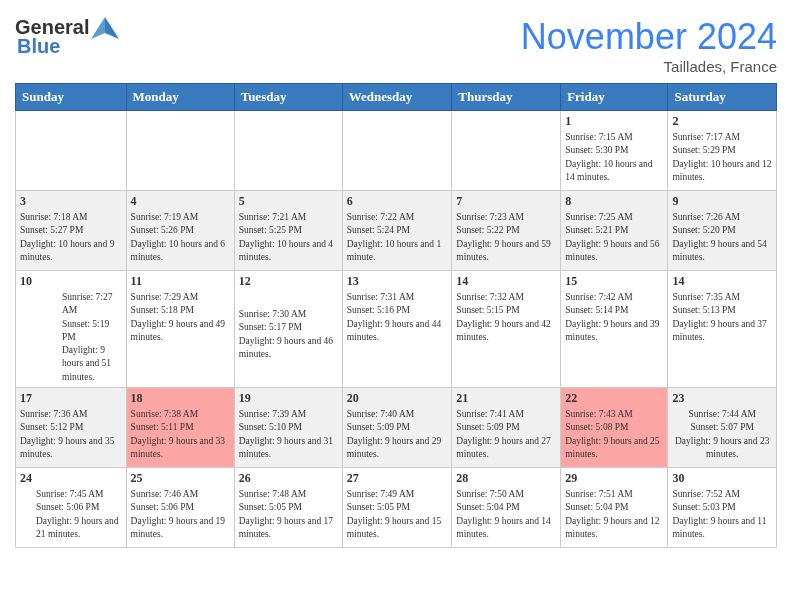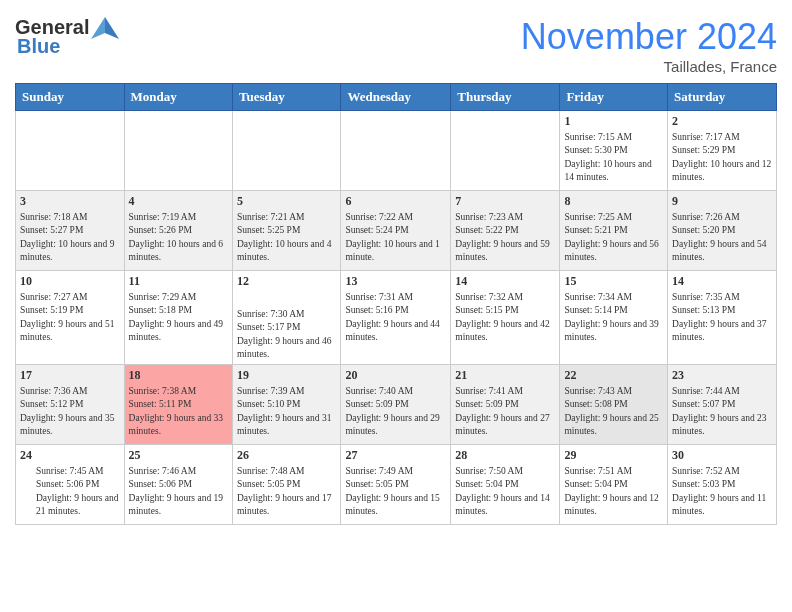--- a/index.html
+++ b/index.html
@@ -137,21 +137,21 @@
           <td style="background: rgb(240, 240, 240);">
             <span class="day-num">9</span>
             <div class="day-info" style="white-space: pre-line;">Sunrise: 7:26 AM
 Sunset: 5:20 PM
 Daylight: 9 hours and 54 minutes.</div>
           </td>
         </tr>
         <tr>
           <td>
             <span class="day-num">10</span>
-            <div class="day-info" style="white-space: pre-line;">Sunrise: 7:27 AM
+            <div class="day-info" style="white-space: pre-line; margin-left: 42px;">Sunrise: 7:27 AM
 Sunset: 5:19 PM
 Daylight: 9 hours and 51 minutes.</div>
           </td>
           <td>
             <span class="day-num">11</span>
             <div class="day-info" style="white-space: pre-line;">Sunrise: 7:29 AM
 Sunset: 5:18 PM
 Daylight: 9 hours and 49 minutes.</div>
           </td>
           <td>
@@ -167,21 +167,21 @@
 Daylight: 9 hours and 44 minutes.</div>
           </td>
           <td>
             <span class="day-num">14</span>
             <div class="day-info" style="white-space: pre-line;">Sunrise: 7:32 AM
 Sunset: 5:15 PM
 Daylight: 9 hours and 42 minutes.</div>
           </td>
           <td>
             <span class="day-num">15</span>
-            <div class="day-info" style="white-space: pre-line;">Sunrise: 7:34 AM
+            <div class="day-info" style="white-space: pre-line;">Sunrise: 7:42 AM
 Sunset: 5:14 PM
 Daylight: 9 hours and 39 minutes.</div>
           </td>
           <td>
             <span class="day-num">14</span>
             <div class="day-info" style="white-space: pre-line;">Sunrise: 7:35 AM
 Sunset: 5:13 PM
 Daylight: 9 hours and 37 minutes.</div>
           </td>
         </tr>
@@ -209,29 +209,29 @@
             <div class="day-info" style="white-space: pre-line;">Sunrise: 7:40 AM
 Sunset: 5:09 PM
 Daylight: 9 hours and 29 minutes.</div>
           </td>
           <td style="background: rgb(240, 240, 240);">
             <span class="day-num">21</span>
             <div class="day-info" style="white-space: pre-line;">Sunrise: 7:41 AM
 Sunset: 5:09 PM
 Daylight: 9 hours and 27 minutes.</div>
           </td>
-          <td style="background: #e5e5e5;">
+          <td style="background: #fca5a5;">
             <span class="day-num">22</span>
             <div class="day-info" style="white-space: pre-line;">Sunrise: 7:43 AM
 Sunset: 5:08 PM
 Daylight: 9 hours and 25 minutes.</div>
           </td>
           <td style="background: rgb(240, 240, 240);">
             <span class="day-num">23</span>
-            <div class="day-info" style="white-space: pre-line;">Sunrise: 7:44 AM
+            <div class="day-info" style="white-space: pre-line; text-align: center;">Sunrise: 7:44 AM
 Sunset: 5:07 PM
 Daylight: 9 hours and 23 minutes.</div>
           </td>
         </tr>
         <tr>
           <td>
             <span class="day-num">24</span>
             <div class="day-info" style="white-space: pre-line; margin-left: 16px;">Sunrise: 7:45 AM
 Sunset: 5:06 PM
 Daylight: 9 hours and 21 minutes.</div>

